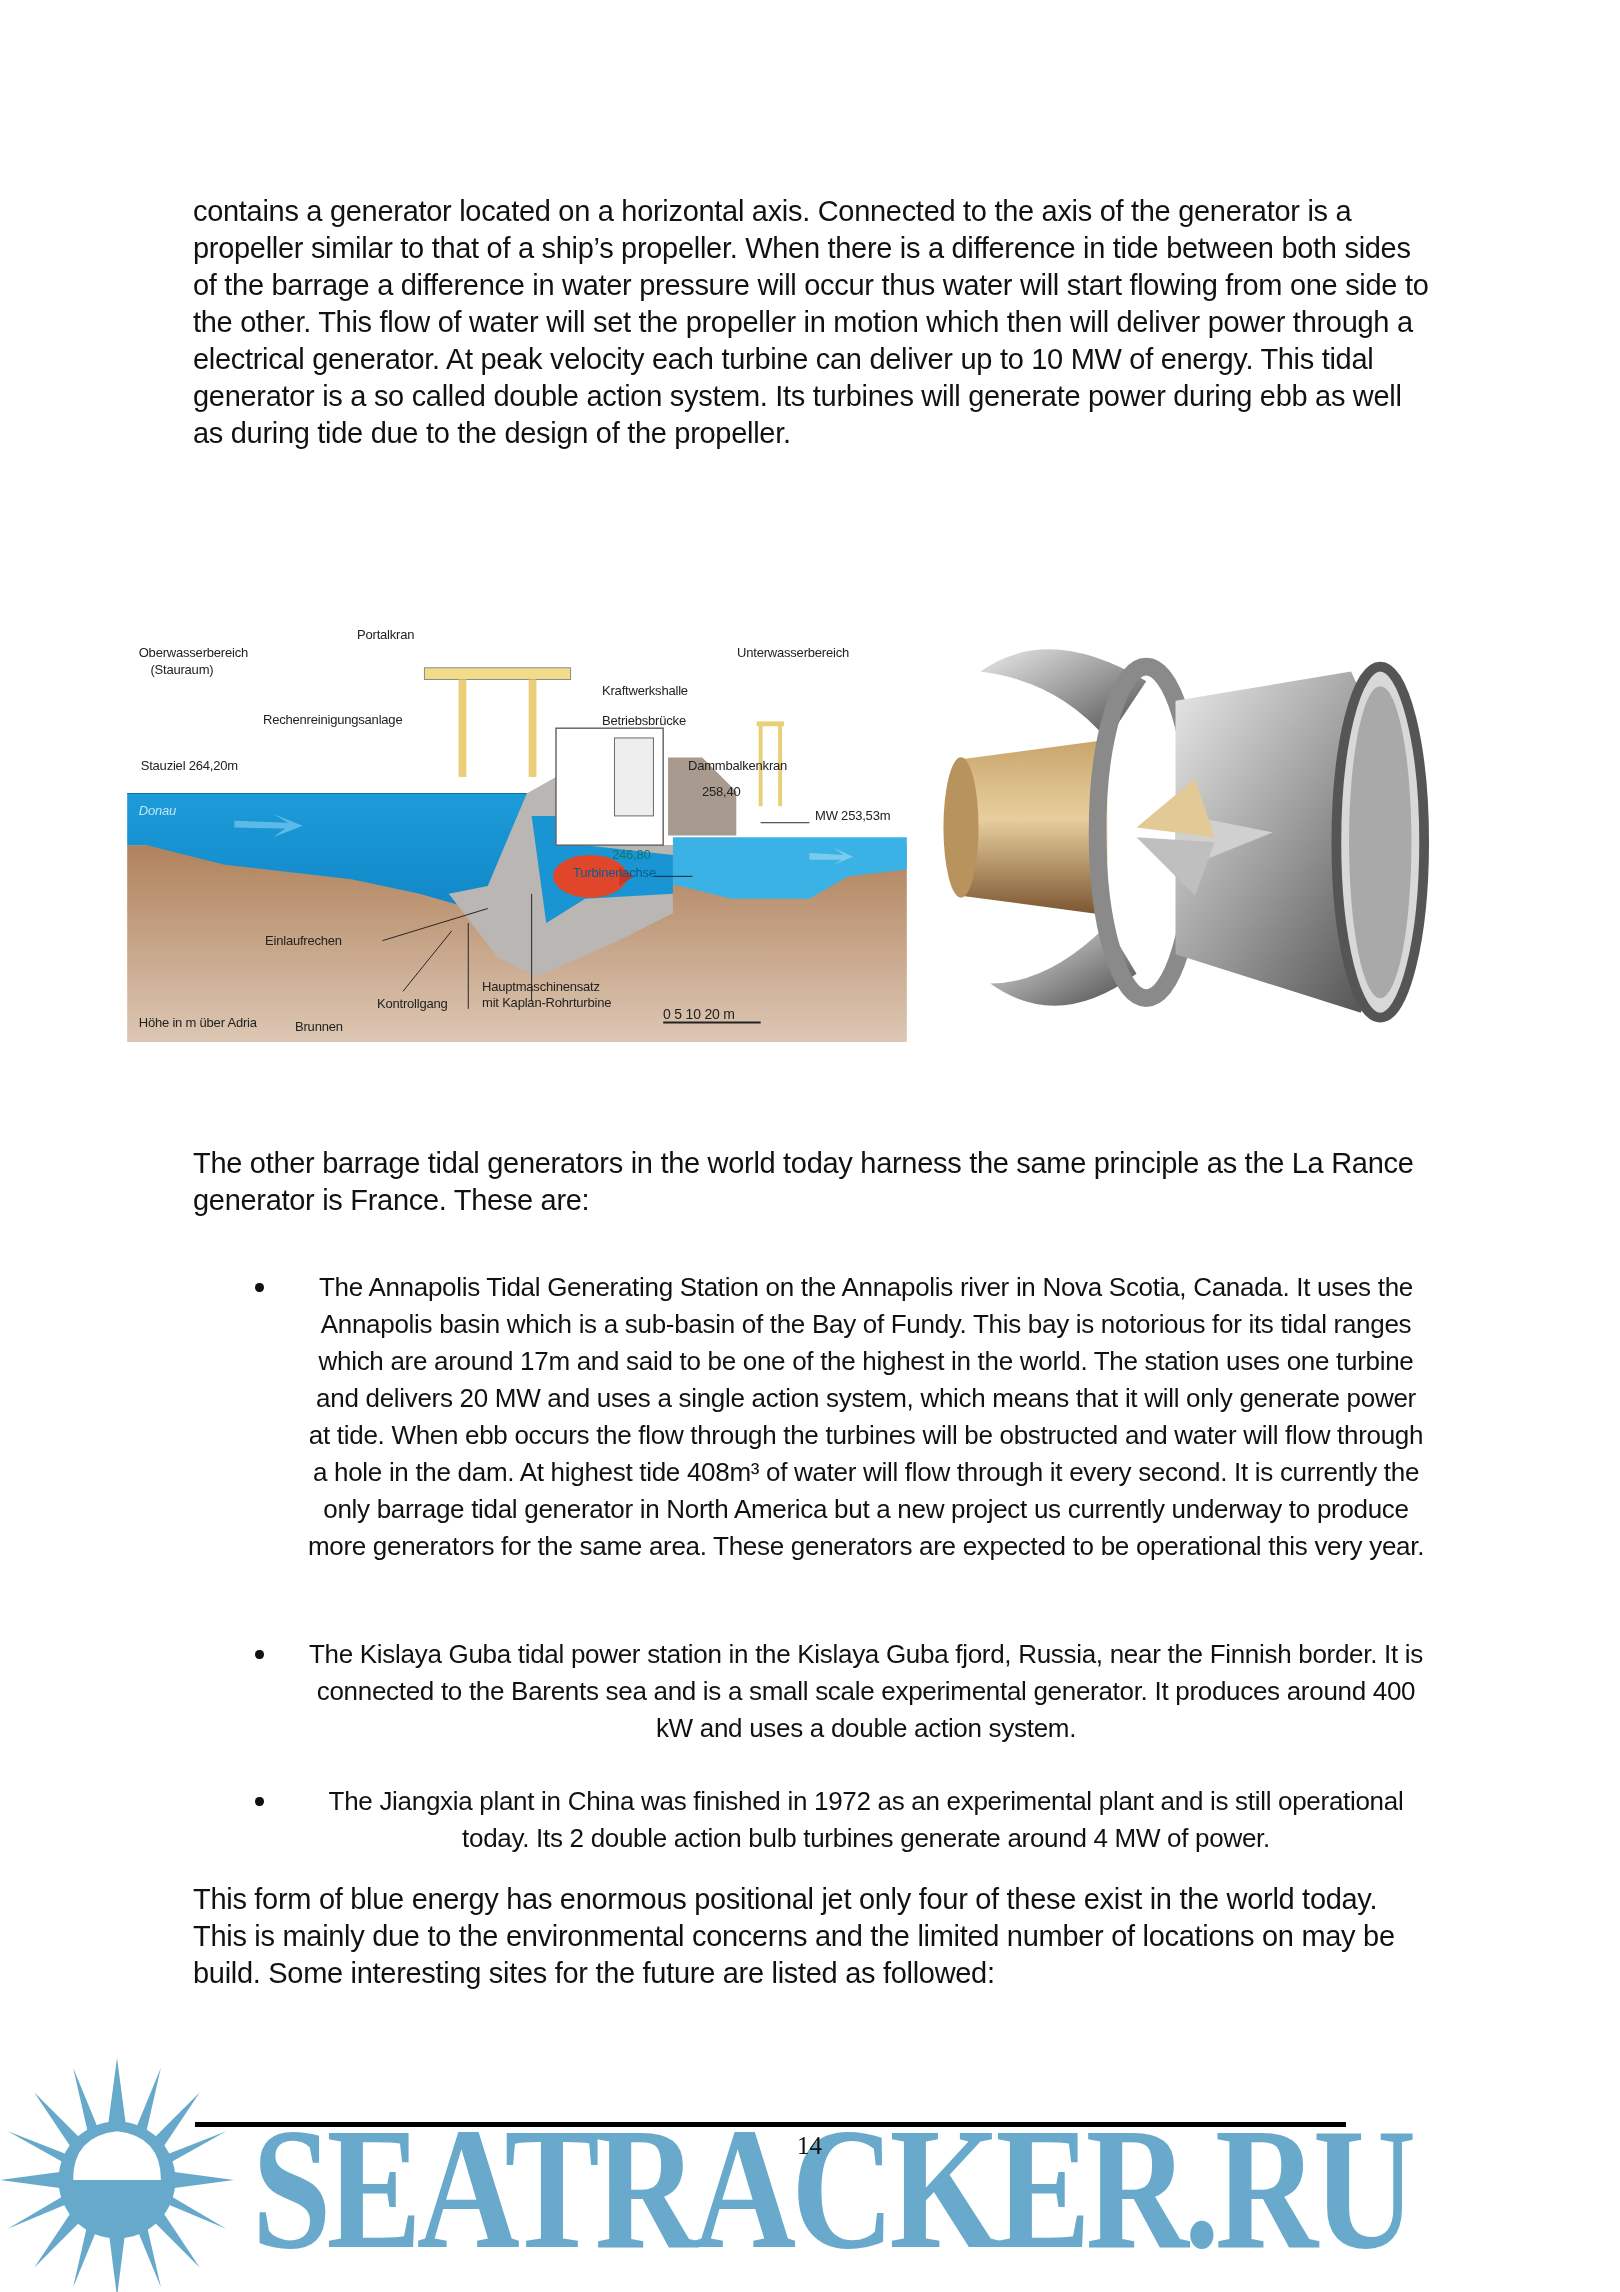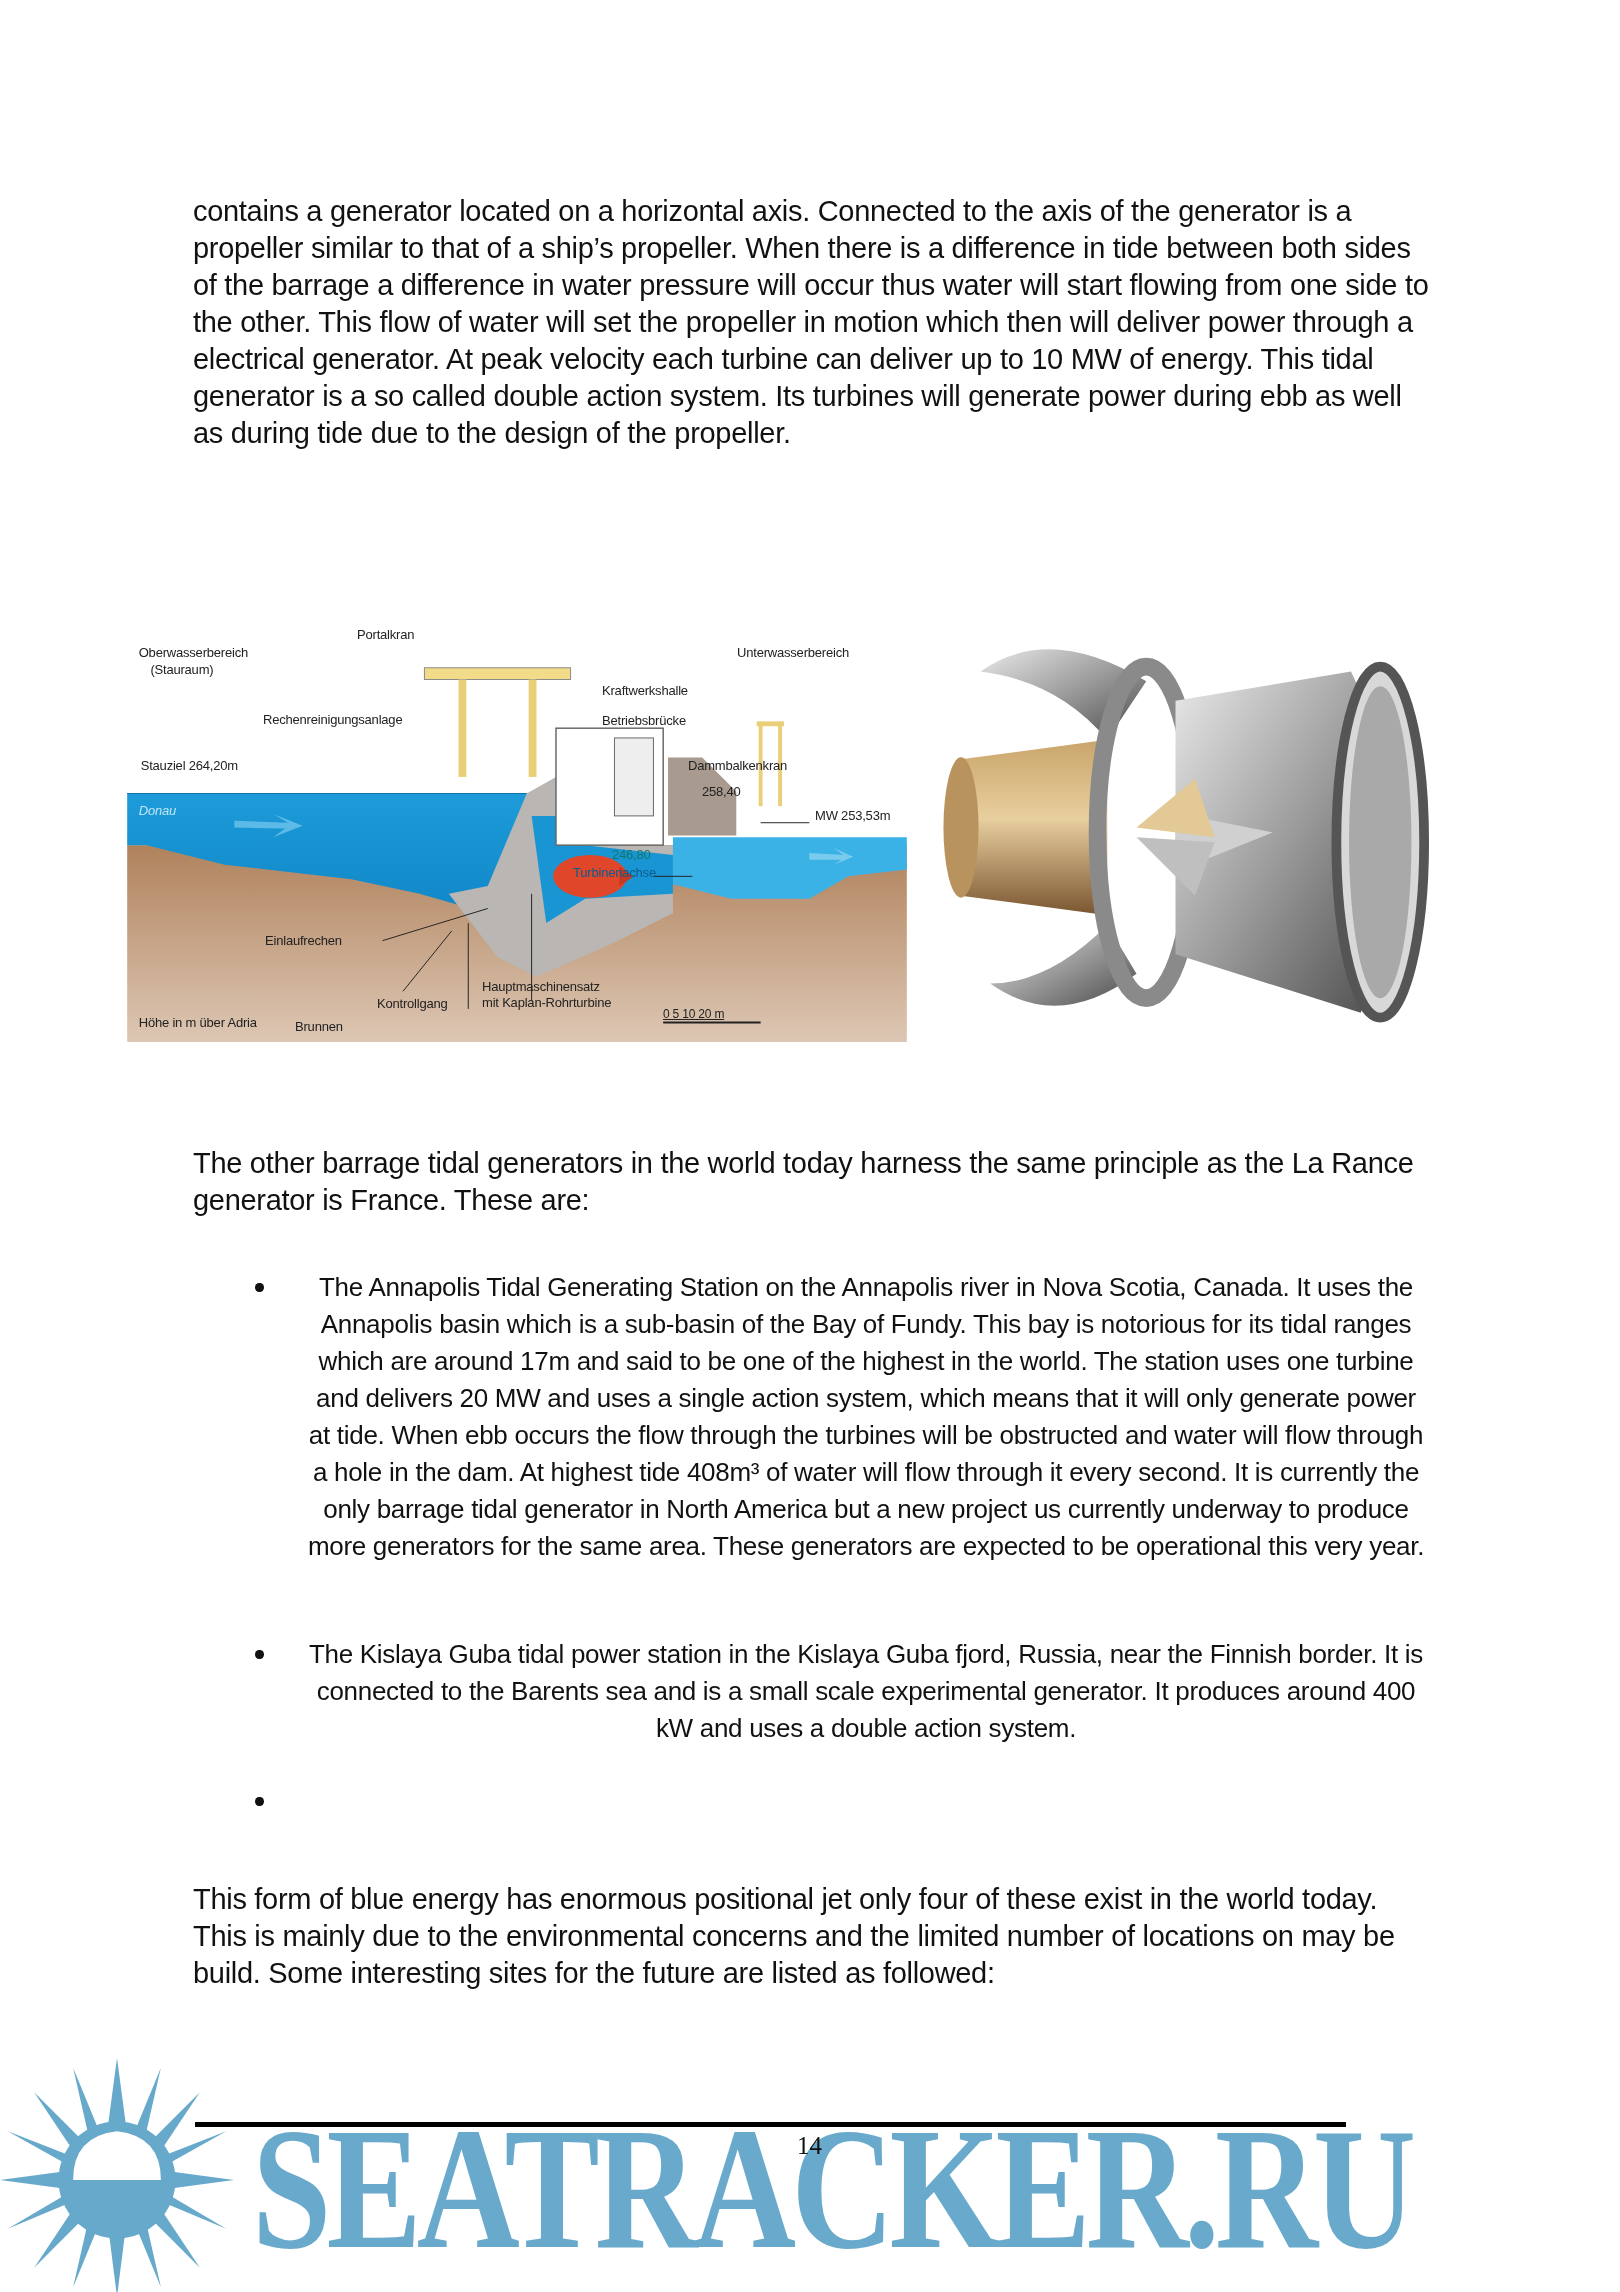--- a/index.html
+++ b/index.html
@@ -101,21 +101,21 @@
   <span class="dlabel" style="left:11.7px;top:182px;color:#bfe6f8;font-style:italic;">Donau</span>
   <span class="dlabel" style="left:688px;top:187px;">MW 253,53m</span>
   <span class="dlabel" style="left:485px;top:226px;color:#0f766e;">246,80</span>
   <span class="dlabel" style="left:446px;top:244px;color:#0a5d8f;">Turbinenachse</span>
   <span class="dlabel" style="left:138px;top:312px;">Einlaufrechen</span>
   <span class="dlabel" style="left:168px;top:358px;margin-top:40px;">Brunnen</span>
   <span class="dlabel" style="left:250px;top:375px;">Kontrollgang</span>
   <span class="dlabel" style="left:355px;top:358px;">Hauptmaschinensatz</span>
   <span class="dlabel" style="left:355px;top:374px;">mit Kaplan-Rohrturbine</span>
   <span class="dlabel" style="left:11.7px;top:394px;">Höhe in m über Adria</span>
-  <span class="dlabel" style="left:536px;top:386px;font-size:12px;text-decoration:underline;">0   5   10        20 m</span>
+  <span class="dlabel" style="left:536px;top:386px;font-size:14px;">0   5   10        20 m</span>
 </div>
 
 <div id="fig-turbine" class="figure">
   <svg width="546" height="449" viewBox="0 0 560 460">
     <defs>
       <linearGradient id="gold" x1="0" y1="0" x2="0" y2="1">
         <stop offset="0" stop-color="#c9a56b"></stop>
         <stop offset="0.45" stop-color="#e8cf9e"></stop>
         <stop offset="1" stop-color="#7a5530"></stop>
       </linearGradient>
@@ -146,21 +146,21 @@
 
 <p id="p2" class="para">The other barrage tidal generators in the world today harness the same principle as the La Rance generator is France. These are:</p>
 
 <ul id="b1" class="bullets">
   <li><span class="dot"></span><span>The Annapolis Tidal Generating Station on the Annapolis river in Nova Scotia, Canada. It uses the Annapolis basin which is a sub-basin of the Bay of Fundy. This bay is notorious for its tidal ranges which are around 17m and said to be one of the highest in the world. The station uses one turbine and delivers 20 MW and uses a single action system, which means that it will only generate power at tide. When ebb occurs the flow through the turbines will be obstructed and water will flow through a hole in the dam. At highest tide 408m³ of water will flow through it every second. It is currently the only barrage tidal generator in North America but a new project us currently underway to produce more generators for the same area. These generators are expected to be operational this very year.</span></li>
 </ul>
 <ul id="b2" class="bullets">
   <li><span class="dot"></span><span>The Kislaya Guba tidal power station in the Kislaya Guba fjord, Russia, near the Finnish border. It is connected to the Barents sea and is a small scale experimental generator. It produces around 400 kW and uses a double action system.</span></li>
 </ul>
 <ul id="b3" class="bullets">
-  <li><span class="dot"></span></li>
+  <li><span class="dot"></span><span>The Jiangxia plant in China was finished in 1972 as an experimental plant and is still operational today. Its 2 double action bulb turbines generate around 4 MW of power.</span></li>
 </ul>
 
 <p id="p3" class="para">This form of blue energy has enormous positional jet only four of these exist in the world today. This is mainly due to the environmental concerns and the limited number of locations on may be build. Some interesting sites for the future are listed as followed:</p>
 
 <div id="footer-line"></div>
 
 <svg id="watermark-sun" viewBox="0 0 240 245">
   <g fill="#67a9cb">
     <polygon points="120,0 132,90 108,90"></polygon>
     <polygon points="120,245 132,150 108,150"></polygon>

